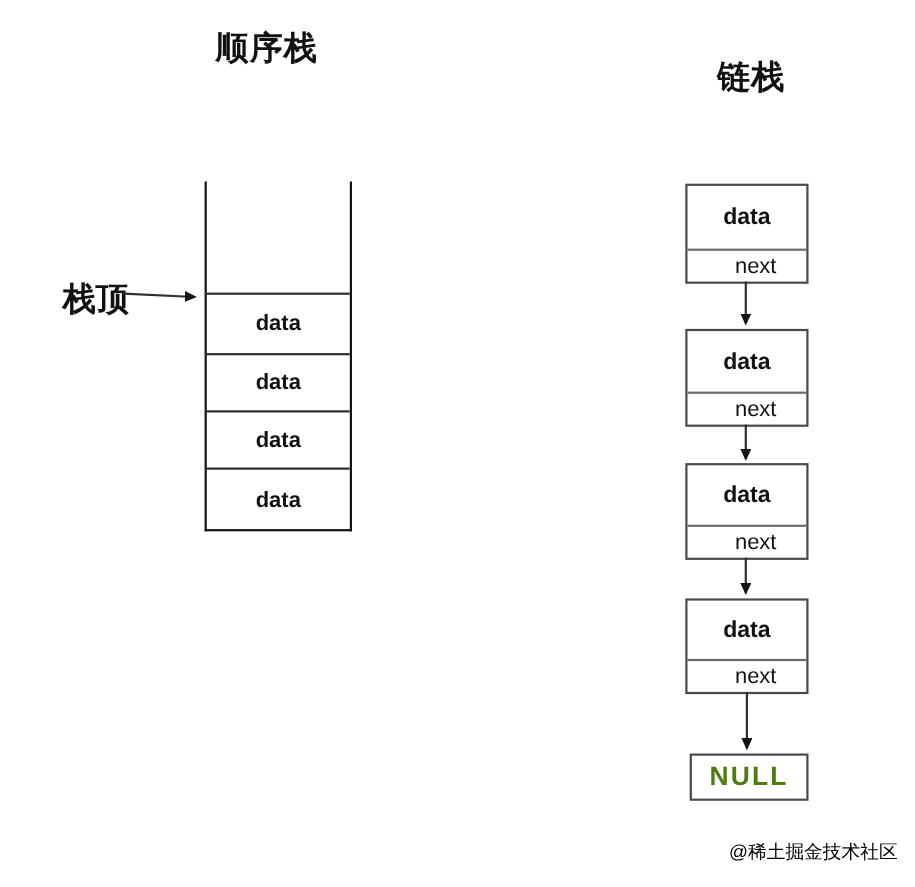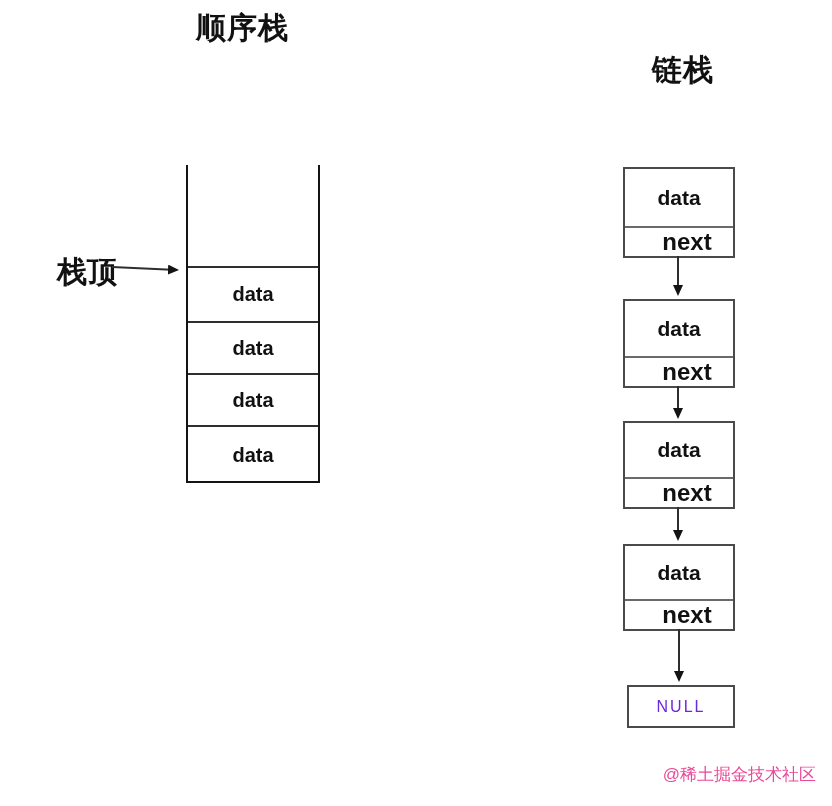--- a/index.html
+++ b/index.html
@@ -11,21 +11,21 @@
     overflow: hidden;
   }
   .canvas { position: absolute; inset: 0; width: 832px; height: 806px; }
 
   .title {
     position: absolute;
     font-size: 30px; font-weight: bold; color: #111111;
     letter-spacing: 1px;
     white-space: nowrap;
   }
-  #title-left  { left: 196px; top: 8px; }
+  #title-left  { left: 196px; top: 24px; }
   #title-right { left: 652px; top: 24px; margin-top: 26px; }
 
   
   .seq-stack {
     position: absolute;
     left: 186px; top: 165px;
     width: 130px; height: 316px;
     border-left: 2px solid #141414;
     border-right: 2px solid #141414;
     border-bottom: 2px solid #141414;
@@ -59,41 +59,41 @@
   }
   .node .data-part {
     flex: 1;
     display: flex; align-items: center; justify-content: center;
     font-size: 21px; font-weight: bold; color: #111111;
     border-bottom: 2px solid #6a6a6a;
   }
   .node .next-part {
     height: 28px;
     display: flex; align-items: center; justify-content: center;
-    font-size: 24px; font-weight: bold; color: #111111; padding-left: 16px;
+    font-size: 20px; font-weight: normal; color: #111111; padding-left: 16px;
   }
   #node-1 { top: 167px; height: 87px; }
   #node-2 { top: 299px; height: 85px; }
   #node-3 { top: 421px; height: 84px; }
   #node-4 { top: 544px; height: 83px; }
 
   .null-box {
     position: absolute;
     left: 627px; top: 685px;
     width: 104px; height: 39px;
     border: 2px solid #4a4a4a;
     display: flex; align-items: center; justify-content: center;
-    font-size: 16px; font-weight: normal; color: #6d28d9;
+    font-size: 24px; font-weight: bold; color: #4d7c0f;
     letter-spacing: 2px;
   }
 
   .watermark {
     position: absolute;
     right: 16px; top: 763px;
-    font-size: 17px; color: #ec4899;
+    font-size: 17px; color: #000000;
     white-space: nowrap;
   }
 
   svg.arrows { position: absolute; left: 0; top: 0; pointer-events: none; }
 </style>
 </head>
 <body>
 
 <div class="canvas">
 

